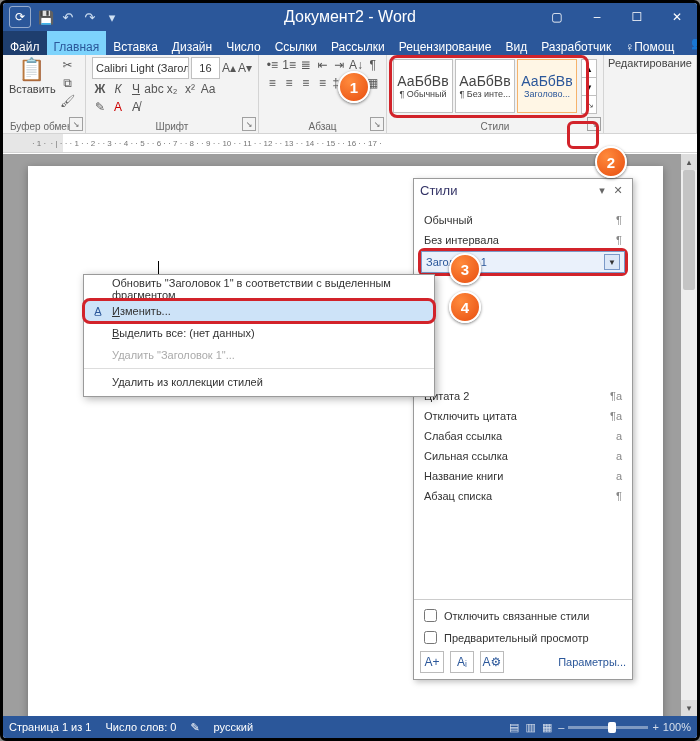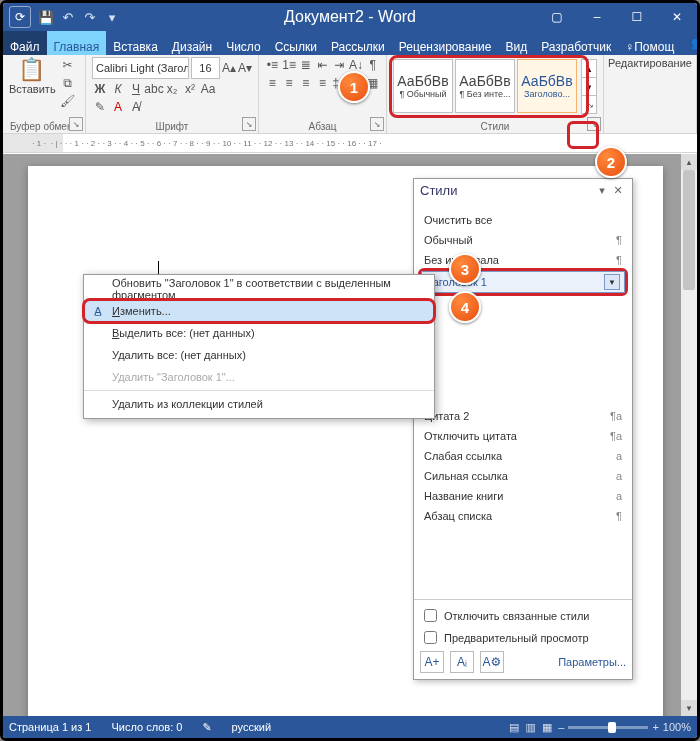--- a/index.html
+++ b/index.html
@@ -75,21 +75,21 @@
 .ctx .mi.disabled{color:#aaa;}
 .ctx .mi .mic{position:absolute;left:6px;width:16px;text-align:center;color:#2b579a;}
 .ctx .mi u{text-decoration:underline;}
 .ctx .mi.sel{background:#cde3f8;}
 .ctx .mi.hl{outline:3px solid #d2232a;outline-offset:-1px;border-radius:6px;}
 .ctx hr{border:none;border-top:1px solid #ddd;margin:2px 0;}
 
 .callout{position:absolute;width:28px;height:28px;border-radius:50%;background:radial-gradient(circle at 35% 30%,#ff8a3c,#e84e10);border:2px solid #fff;box-shadow:0 1px 3px rgba(0,0,0,.5);color:#fff;font-weight:bold;font-size:15px;display:flex;align-items:center;justify-content:center;z-index:50;}
 .styles-launcher-hl{position:absolute;right:98px;top:118px;width:26px;height:22px;border:3px solid #d2232a;border-radius:6px;z-index:40;pointer-events:none;}
 
-.status{position:absolute;left:0;right:0;bottom:0;height:22px;background:#2b579a;color:#fff;display:flex;align-items:center;font-size:11px;padding:0 6px;gap:20px;}
+.status{position:absolute;left:0;right:0;bottom:0;height:22px;background:#2b579a;color:#fff;display:flex;align-items:center;font-size:11px;padding:0 6px;gap:14px;}
 .status .seg{display:flex;align-items:center;gap:4px;}
 .status .views{margin-left:auto;display:flex;gap:6px;align-items:center;}
 .status .views span{opacity:.8;}
 .status .zoom{display:flex;align-items:center;gap:4px;}
 .status .slider{width:80px;height:3px;background:rgba(255,255,255,.4);position:relative;}
 .status .slider::after{content:"";position:absolute;left:50%;top:-4px;width:8px;height:11px;background:#fff;border-radius:2px;}
 </style>
 </head>
 <body>
 
@@ -240,23 +240,20 @@
       <div class="cursor"></div>
 
       <div class="stylespane">
         <div class="hdr">
           <div class="t">Стили</div>
           <span class="btn">▾</span>
           <span class="btn">✕</span>
         </div>
         <div style="height:6px;"></div>
         <div class="list">
-          <div class="srow">
-              <span class="nm">Очистить все</span>
-            </div>
           <div class="srow">
               <span class="nm">Обычный</span>
               <span class="mk">¶</span>
             </div>
           <div class="srow">
               <span class="nm">Без интервала</span>
               <span class="mk">¶</span>
             </div>
           <div class="srow-hl">
             <div class="srow framed">
@@ -312,23 +309,20 @@
         <div class="mi">
             <span>Обновить "Заголовок 1" в соответствии с выделенным фрагментом</span>
           </div>
         <div class="mi sel hl">
           <span class="mic">A̲</span>
           <span><u>И</u><span>зменить...</span></span>
         </div>
         <div class="mi">
             <span><u>В</u>ыделить все: (нет данных)</span>
           </div>
-        <div class="mi">
-            <span>Удалить все: (нет данных)</span>
-          </div>
         <div class="mi disabled">
             <span>Удалить "Заголовок 1"...</span>
           </div>
         <hr>
         <div class="mi">
             <span>Удалить из коллекции стилей</span>
           </div>
       </div>
 
     </div>

